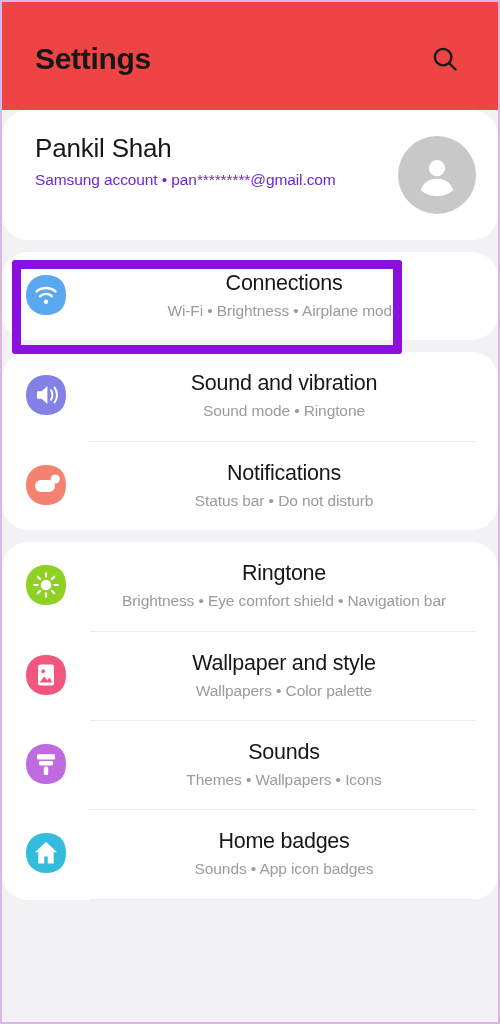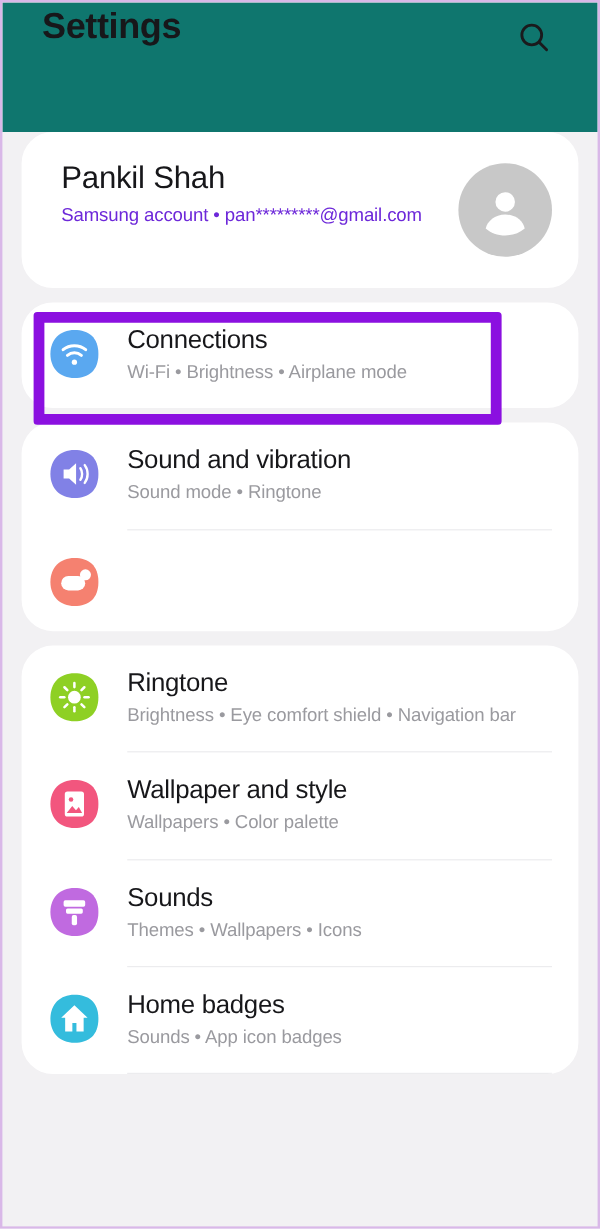--- a/index.html
+++ b/index.html
@@ -21,23 +21,23 @@
     box-sizing: border-box;
     border: 2px solid #d9b8e8;
     background: #f2f1f3;
     overflow: hidden;
   }
 
   
   .header {
     position: relative;
     height: 108px;
-    background: #0f766e;
-    display: flex;
-    align-items: flex-start;
+    background: #ef4444;
+    display: flex;
+    align-items: center;
     justify-content: space-between;
     padding: 0 30px 0 33px;
     box-sizing: border-box;
   }
   .header-title {
     font-size: 30px;
     font-weight: 700;
     color: #17171a;
     letter-spacing: -0.3px;
     line-height: 1;
@@ -51,21 +51,21 @@
     justify-content: center;
     margin-top: 6px;
     background: transparent;
     border: none;
     cursor: pointer;
   }
 
   
   .scroll {
     position: relative;
-    padding: 0 28px;
+    padding: 0 12px;
     box-sizing: border-box;
   }
   .card {
     background: #ffffff;
     border-radius: 26px;
     margin-bottom: 12px;
     overflow: hidden;
     position: relative;
   }
   .card.flush {
@@ -114,20 +114,21 @@
     margin-top: 2px;
   }
 
   
   .row {
     display: flex;
     align-items: flex-start;
     padding: 19px 20px 19px 22px;
     box-sizing: border-box;
     position: relative;
+    text-align: center;
   }
   .row-icon {
     width: 44px;
     height: 44px;
     flex: 0 0 auto;
     margin-top: 2px;
     display: flex;
     align-items: center;
     justify-content: center;
   }
@@ -256,20 +257,24 @@
       <div class="divider"></div>
 
       <div class="row">
         <div class="row-icon">
           <svg width="44" height="44" viewBox="0 0 44 44">
             <path d="M22 2c12 0 20 6.2 20 20s-8 20-20 20S2 34 2 22 10 2 22 2z" fill="#f58170"></path>
             <rect x="11" y="17" width="20" height="12" rx="6" fill="#ffffff"></rect>
             <circle cx="31.2" cy="16" r="4.6" fill="#ffffff"></circle>
           </svg>
         </div>
+        <div class="row-body">
+          <div class="row-title">Notifications</div>
+          <div class="row-sub">Status bar  •  Do not disturb</div>
+        </div>
       </div>
     </div>
 
     <div class="card flush">
       <div class="row">
         <div class="row-icon">
           <svg width="44" height="44" viewBox="0 0 44 44">
             <path d="M22 2c12 0 20 6.2 20 20s-8 20-20 20S2 34 2 22 10 2 22 2z" fill="#8ed024"></path>
             <circle cx="22" cy="22" r="5.3" fill="#ffffff"></circle>
             <g stroke="#ffffff" stroke-width="2.1" stroke-linecap="round">

